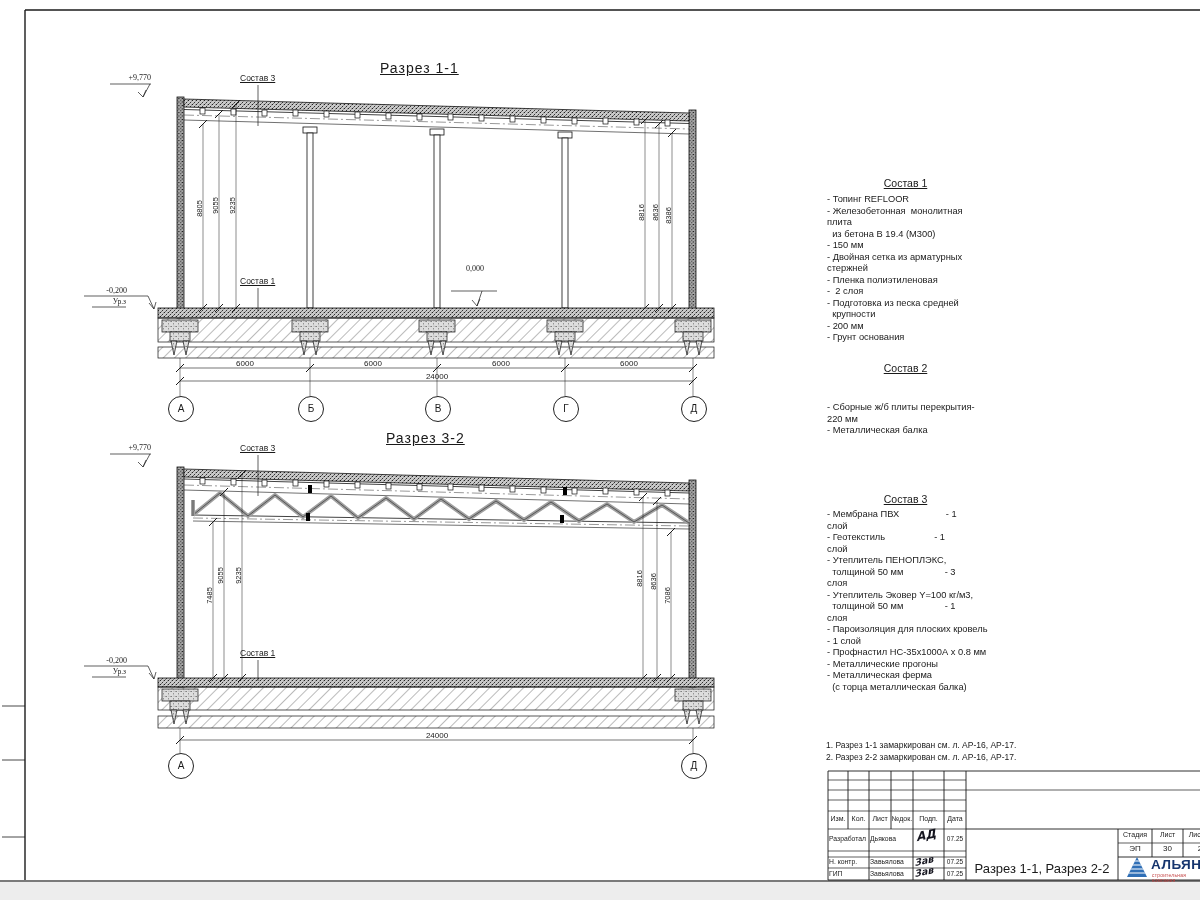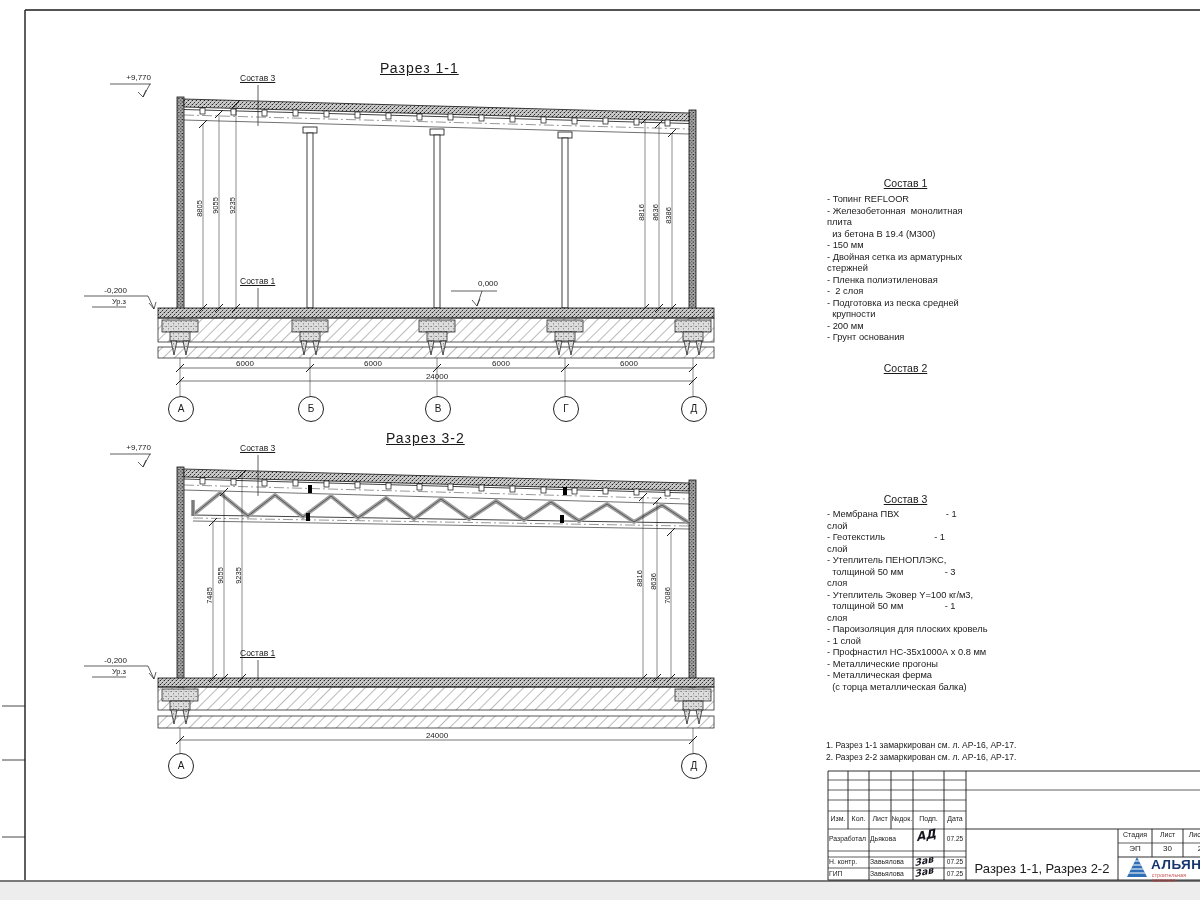--- a/index.html
+++ b/index.html
@@ -2,21 +2,21 @@
 <html><head>
 <meta charset="utf-8">
 <style>
   html,body{margin:0;padding:0;background:#fff;}
   .page{position:relative;width:1200px;height:900px;background:#ffffff;overflow:hidden;
         font-family:"Liberation Sans",sans-serif;color:#1a1a1a;}
   svg.linework{position:absolute;left:0;top:0;width:1200px;height:900px;}
   .lbl{position:absolute;white-space:nowrap;color:#1a1a1a;}
   .u{text-decoration:underline;}
   .sec-title{font-size:14px;letter-spacing:1px;text-align:left;text-decoration:underline;}
-  .elev{font-size:8px;text-align:right;}
+  .elev{font-size:8px;text-align:right;font-family:Liberation Serif, serif;}
   .dwg-note{font-size:8.5px;}
   .vdim{font-size:7.5px;width:52px;text-align:center;transform:rotate(-90deg);transform-origin:center;}
   .hdim{font-size:8px;width:60px;text-align:center;}
   .bubble{position:absolute;width:24px;height:24px;border:1.2px solid #222;border-radius:50%;
           text-align:center;line-height:24px;font-size:10px;background:#fff;}
   .blk-title{font-size:10.5px;width:95px;text-align:center;text-decoration:underline;}
   .blk-body{font-size:9.3px;line-height:11.5px;width:198px;white-space:pre-wrap;}
   .note-line{font-size:8.5px;}
   .tb-cell{position:absolute;font-size:7px;text-align:center;}
   .tb-small{position:absolute;font-size:6.8px;}
@@ -336,21 +336,21 @@
         <line x1="1126" y1="865" x2="1148" y2="865"></line>
           <line x1="1126" y1="861" x2="1148" y2="861"></line>
       </g>
     </g>
   </svg>
 
   <div class="lbl sec-title" style="left:380px;top:60px;width:115px">Разрез 1-1</div>
   <div class="lbl elev" style="left:107px;top:73px;width:44px">+9,770</div>
   <div class="lbl dwg-note u" style="left:240px;top:73px">Состав 3</div>
   <div class="lbl dwg-note u" style="left:240px;top:276px">Состав 1</div>
-  <div class="lbl elev" style="left:452px;top:279px;width:46px;">0,000</div>
+  <div class="lbl elev" style="left:452px;top:264px;width:46px;text-align:center">0,000</div>
   <div class="lbl elev" style="left:83px;top:286px;width:44px">-0,200</div>
   <div class="lbl elev" style="left:90px;top:297px;width:36px;font-size:7.5px">Ур.з</div>
 
   <div class="lbl vdim" style="left:173px;top:204px">8805</div>
   <div class="lbl vdim" style="left:189px;top:201px">9055</div>
   <div class="lbl vdim" style="left:206px;top:201px">9235</div>
   <div class="lbl vdim" style="left:615px;top:208px">8816</div>
   <div class="lbl vdim" style="left:629px;top:208px">8636</div>
   <div class="lbl vdim" style="left:642px;top:211px">8386</div>
 
@@ -392,20 +392,23 @@
 - 150 мм
 - Двойная сетка из арматурных
 стержней
 - Пленка полиэтиленовая
 -  2 слоя
 - Подготовка из песка средней
   крупности
 - 200 мм
 - Грунт основания</div>
   <div class="lbl blk-title" style="left:858px;top:362px">Состав 2</div>
+  <div class="lbl blk-body" style="left:827px;top:402px">- Сборные ж/б плиты перекрытия-
+220 мм
+- Металлическая балка</div>
   <div class="lbl blk-title" style="left:858px;top:493px">Состав 3</div>
   <div class="lbl blk-body" style="left:827px;top:509px">- Мембрана ПВХ                  - 1
 слой
 - Геотекстиль                   - 1
 слой
 - Утеплитель ПЕНОПЛЭКС,
   толщиной 50 мм                - 3
 слоя
 - Утеплитель Эковер Y=100 кг/м3,
   толщиной 50 мм                - 1

